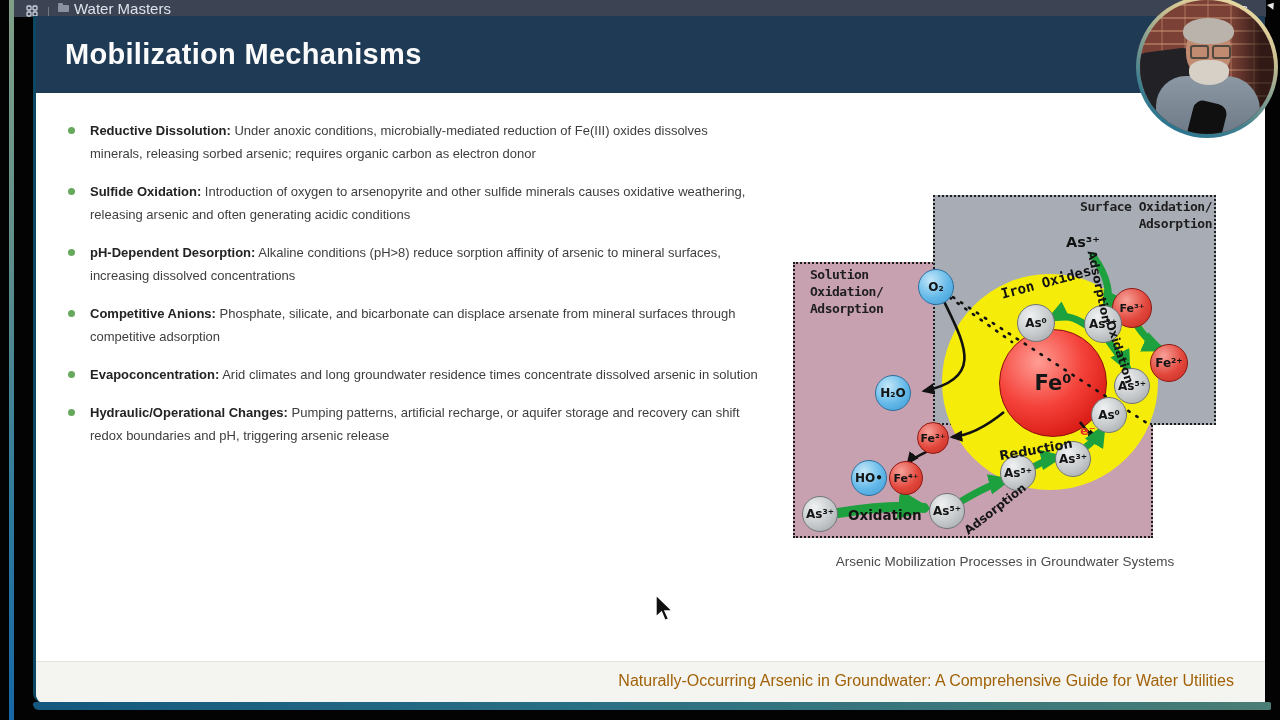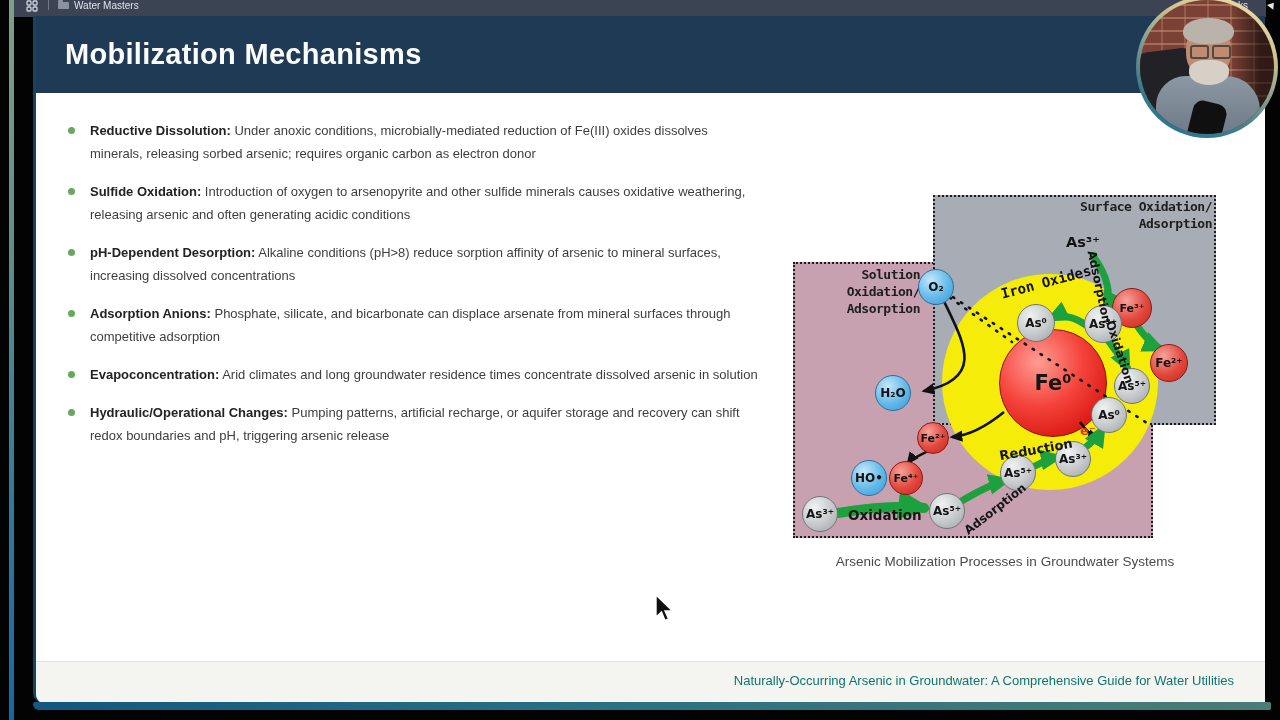--- a/index.html
+++ b/index.html
@@ -3,21 +3,21 @@
 <meta charset="utf-8">
 <style>
   html,body{margin:0;padding:0;background:#000;}
   .stage{position:relative;width:1280px;height:720px;background:#030303;overflow:hidden;
          font-family:"Liberation Sans",sans-serif;}
   
   .edge-strip{position:absolute;left:9px;top:0;width:5px;height:720px;
     background:linear-gradient(180deg,#80a087 0%,#5f8e8a 35%,#2f7b9d 70%,#1767a6 100%);}
   
   .topbar{position:absolute;left:14px;top:0;width:1252px;height:17px;background:#3c4352;
-    display:flex;align-items:flex-start;color:#dde2ec;font-size:10px;}
+    display:flex;align-items:flex-end;color:#dde2ec;font-size:15px;}
   .grid-icon{margin-left:12px;width:12px;height:12px;flex:0 0 auto;}
   .tb-sep{width:1px;height:10px;background:rgba(255,255,255,.28);margin:0 9px 0 10px;}
   .folder-item{display:flex;align-items:center;gap:5px;cursor:default;}
   .folder-ic{position:relative;width:11px;height:7px;background:#8a92a2;border-radius:1px;}
   .folder-ic::before{content:"";position:absolute;left:0;top:-2px;width:5px;height:2px;background:#8a92a2;border-radius:1px 1px 0 0;}
   .tb-spacer{flex:1;}
   .bookmarks{margin-right:18px;}
   .caret{position:absolute;left:1268px;top:2px;width:0;height:0;
     border-left:4px solid transparent;border-right:4px solid transparent;border-bottom:6px solid #e7e7e7;
     transform:rotate(38deg);}
@@ -30,30 +30,30 @@
   .slide-header{position:absolute;left:0;top:0;right:0;height:77px;background:#1e3a54;}
   .slide-title{position:absolute;left:29px;top:22px;color:#fbfbfb;font-size:29px;font-weight:bold;letter-spacing:.3px;}
   
   .bullets{position:absolute;left:30px;top:103px;width:690px;list-style:none;margin:0;padding:0;}
   .bullets li{position:relative;margin:0 0 15px 0;padding-left:24px;width:668px;
     font-size:13px;line-height:23px;color:#3e3e3e;}
   .dot{position:absolute;left:2px;top:8px;width:7px;height:7px;border-radius:50%;background:#67a95c;}
   .lead{font-weight:bold;color:#232323;}
   
   .footer{position:absolute;left:0;right:0;bottom:0;height:41px;background:#f4f4f1;border-top:1px solid #e4e4df;}
-  .footer-text{position:absolute;right:31px;top:0;line-height:38px;font-size:13px;color:#0f766e;}
+  .footer-text{position:absolute;right:31px;top:0;line-height:38px;font-size:16px;color:#a16207;}
   
   .diagram{position:absolute;left:754px;top:176px;width:430px;height:352px;font-family:"DejaVu Sans",sans-serif;}
   .region{position:absolute;border:2px dotted #1c1c1c;box-sizing:border-box;}
   .region.pink{left:3px;top:70px;width:360px;height:276px;background:#c8a1b1;}
   .region.gray{left:143px;top:3px;width:283px;height:230px;background:#a8adb5;}
   .reg-label{position:absolute;font-family:"DejaVu Sans Mono",monospace;font-weight:bold;
     font-size:13px;line-height:17px;color:#1e1e1e;letter-spacing:-0.5px;}
   .reg-label.surface{right:8px;top:6px;text-align:right;}
-  .reg-label.solution{left:12px;top:74px;width:118px;text-align:right;}
+  .reg-label.solution{left:20px;top:74px;width:118px;text-align:left;}
   .yellow-circle{position:absolute;left:152px;top:82px;width:216px;height:216px;border-radius:50%;background:#f6ec0a;}
   .iron-label{position:absolute;left:208px;top:82px;width:96px;text-align:center;
     font-family:"DejaVu Sans Mono",monospace;font-weight:bold;font-size:14px;color:#111;
     transform:rotate(-15deg);}
   .core{position:absolute;left:209px;top:137px;width:106px;height:106px;border-radius:50%;
     background:radial-gradient(circle at 36% 30%,#ff9d94 0%,#f4423a 45%,#dc1f18 75%,#b30f0b 100%);
     border:1px solid #8c0f0a;display:flex;align-items:center;justify-content:center;
     font-weight:bold;font-size:21px;color:#161616;}
   .ball{position:absolute;border-radius:50%;display:flex;align-items:center;justify-content:center;
     font-weight:bold;color:#141414;font-size:12px;z-index:5;}
@@ -113,21 +113,21 @@
 
   <div class="window">
     <div class="slide-header">
       <div class="slide-title">Mobilization Mechanisms</div>
     </div>
 
     <ul class="bullets">
       <li><span class="dot"></span><span class="lead">Reductive Dissolution:</span><span> Under anoxic conditions, microbially-mediated reduction of Fe(III) oxides dissolves minerals, releasing sorbed arsenic; requires organic carbon as electron donor</span></li>
       <li><span class="dot"></span><span class="lead">Sulfide Oxidation:</span><span> Introduction of oxygen to arsenopyrite and other sulfide minerals causes oxidative weathering, releasing arsenic and often generating acidic conditions</span></li>
       <li><span class="dot"></span><span class="lead">pH-Dependent Desorption:</span><span> Alkaline conditions (pH&gt;8) reduce sorption affinity of arsenic to mineral surfaces, increasing dissolved concentrations</span></li>
-      <li><span class="dot"></span><span class="lead">Adsorption Anions:</span><span> Phosphate, silicate, and bicarbonate can displace arsenate from mineral surfaces through competitive adsorption</span></li>
+      <li><span class="dot"></span><span class="lead">Competitive Anions:</span><span> Phosphate, silicate, and bicarbonate can displace arsenate from mineral surfaces through competitive adsorption</span></li>
       <li><span class="dot"></span><span class="lead">Evapoconcentration:</span><span> Arid climates and long groundwater residence times concentrate dissolved arsenic in solution</span></li>
       <li><span class="dot"></span><span class="lead">Hydraulic/Operational Changes:</span><span> Pumping patterns, artificial recharge, or aquifer storage and recovery can shift redox boundaries and pH, triggering arsenic release</span></li>
     </ul>
 
     <div class="diagram">
       <div class="region pink"></div>
       <div class="region gray"></div>
 
       <div class="reg-label surface">
         <div>Surface Oxidation/</div>

